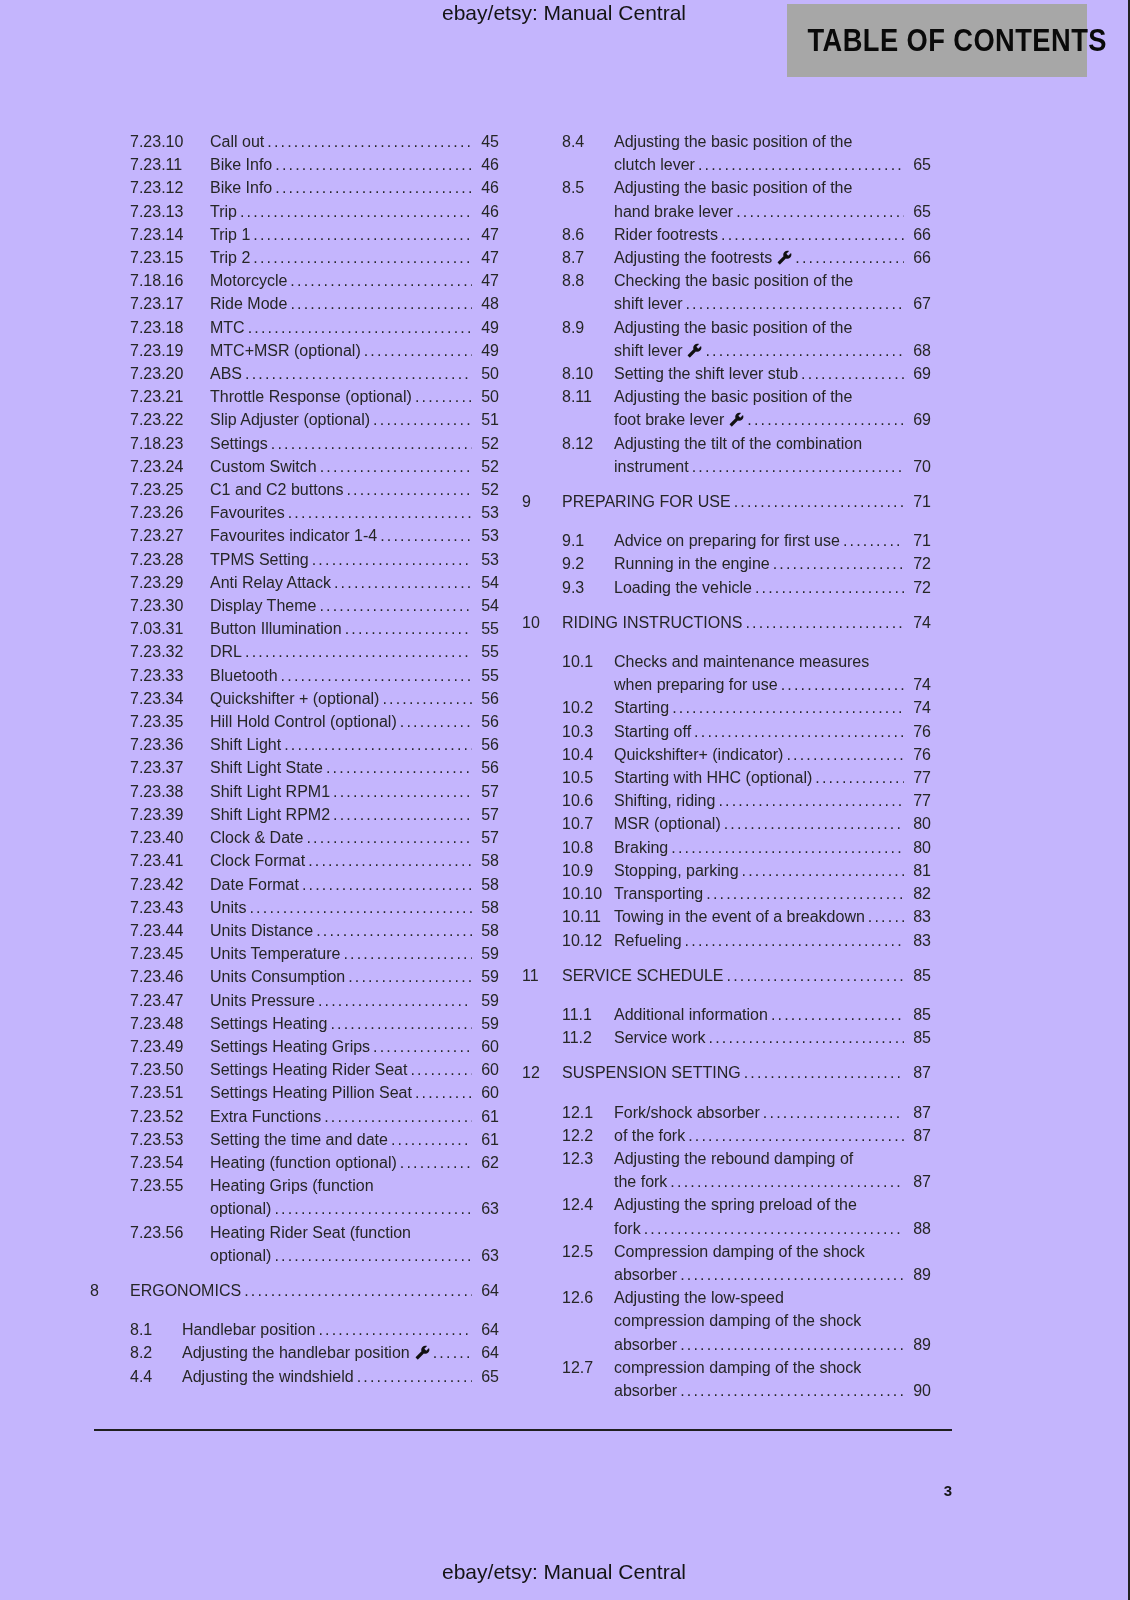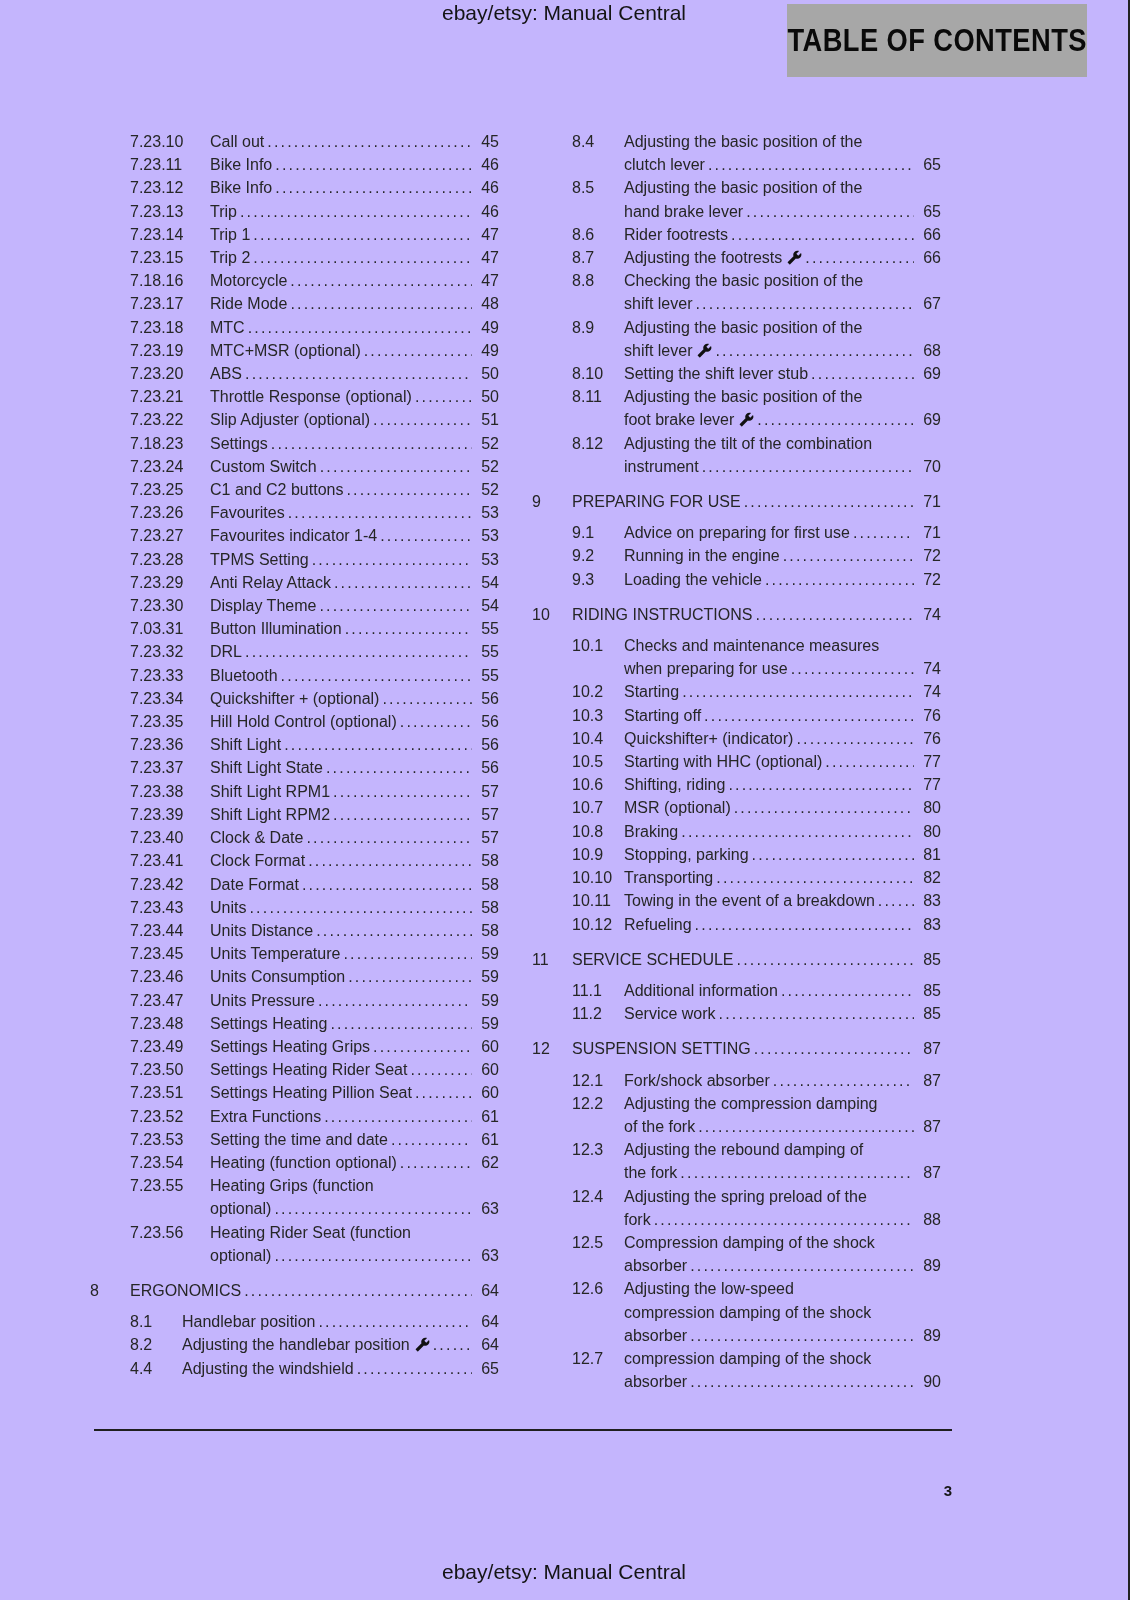--- a/index.html
+++ b/index.html
@@ -8,37 +8,37 @@
     font-family:"Liberation Sans", sans-serif; color:#262626; overflow:hidden;
     border-right:2px solid #222;
     box-sizing:border-box;
   }
   .header-label {
     position:absolute; top:1px; left:0; width:100%;
     text-align:center; font-size:21px; color:#141414;
   }
   .title-box {
     position:absolute; top:4px; left:787px; width:300px; height:73px;
-    background:#a7a7a7; display:flex; align-items:center; justify-content:center;
+    background:#a7a7a7; display:flex; align-items:center; 
   }
   .title-box .title-text {
     font-weight:bold; font-size:31px; color:#0a0a0a; white-space:nowrap;
     transform:scaleX(0.88); letter-spacing:0.5px;
   }
   .toc {
     position:absolute; top:130px; left:90px; width:851px;
-    display:flex; gap:33px; font-size:16px; line-height:23.2px;
+    display:flex; gap:23px; font-size:16px; line-height:23.2px;
   }
   .toc-col { width:409px; }
   .entry { display:flex; }
   .entry .num { flex:0 0 52px; }
   .entry.sub { padding-left:40px; }
   .block.wide .entry .num { flex:0 0 80px; }
   .entry.chapter { margin-top:12px; }
-  .block.after-chapter { margin-top:8px; }
+  .block.after-chapter { margin-top:16px; }
   .entry.chapter .num { flex:0 0 40px; }
   .entry .body { flex:1; min-width:0; }
   .lline { display:flex; align-items:baseline; }
   .dots {
     flex:1; overflow:hidden; white-space:nowrap;
     letter-spacing:2.2px; margin:0 3px 0 3px; min-width:8px;
   }
   .pg { text-align:right; min-width:24px; white-space:nowrap; }
   .wrench-svg { vertical-align:-2px; margin-left:5px; }
   .rule {
@@ -925,21 +925,20 @@
               <div class="lline">
                 <span>Fork/shock absorber</span>
                 <span class="dots">................................................................................</span>
                 <span class="pg">87</span>
               </div>
             </div>
           </div>
           <div class="entry sub">
             <span class="num">12.2</span>
             <div class="body">
-              <div>Adjusting the compression damping</div>
               <div class="lline">
                 <span>of the fork</span>
                 <span class="dots">................................................................................</span>
                 <span class="pg">87</span>
               </div>
             </div>
           </div>
           <div class="entry sub">
             <span class="num">12.3</span>
             <div class="body">

